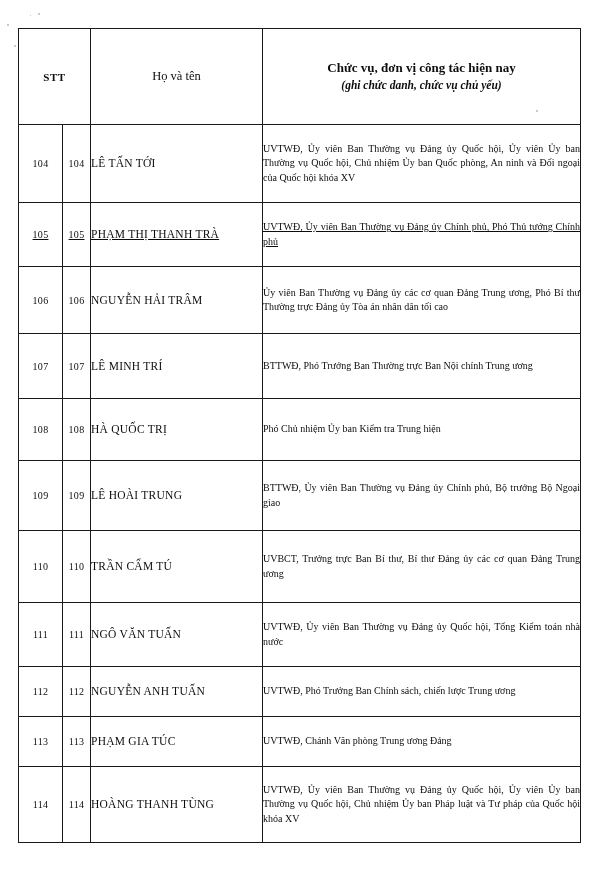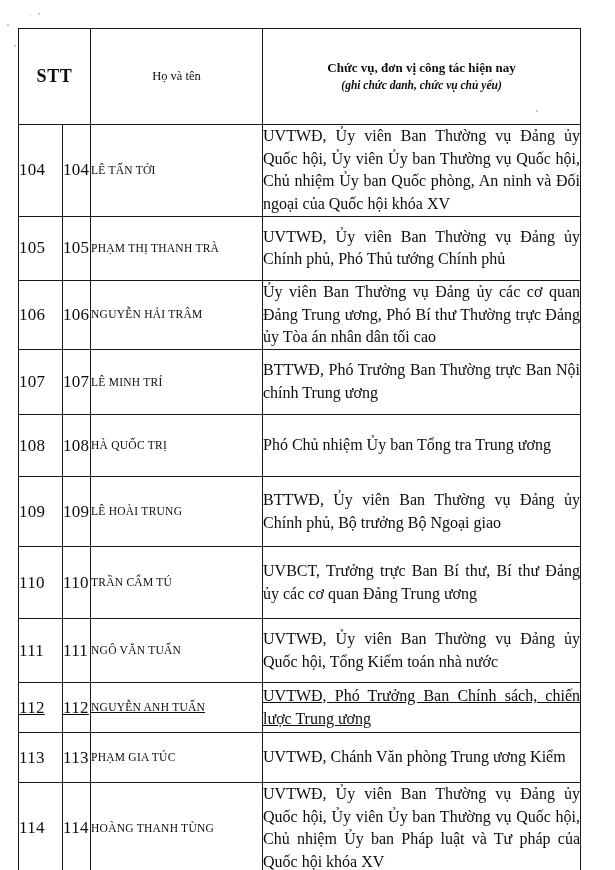--- a/index.html
+++ b/index.html
@@ -54,21 +54,21 @@
   col.c-idx-a { width: 44px; }
   col.c-idx-b { width: 28px; }
   col.c-name  { width: 172px; }
   col.c-pos   { width: 318px; }
 
   
   thead th.h-stt {
     height: 95px;
     text-align: center;
     font-weight: bold;
-    font-size: 18px;
+    font-size: 11px;
     letter-spacing: 0.6px;
   }
   thead th.h-name {
     text-align: center;
     font-weight: normal;
     font-size: 12.5px;
   }
   thead th.h-pos {
     text-align: center;
     font-weight: bold;
@@ -85,33 +85,33 @@
     display: block;
     font-style: italic;
     font-weight: bold;
     font-size: 11.5px;
     line-height: 1.35;
     margin-top: 1px;
   }
 
   
   td.idx {
-    text-align: left;
-    font-size: 17px;
+    text-align: center;
+    font-size: 10px;
     letter-spacing: 0.3px;
   }
   td.name {
     padding: 0 5px 0 6px;
     font-size: 11.5px;
     letter-spacing: 0.25px;
     line-height: 1.3;
   }
   td.pos {
     padding: 3px 7px 3px 7px;
-    font-size: 16px;
+    font-size: 10px;
     line-height: 1.42;
     text-align: justify;
     text-justify: inter-word;
     hyphens: none;
   }
   td.pos span {
     display: block;
   }
 </style>
 </head>
@@ -147,21 +147,21 @@
 
         <tr style="height:78px;">
           <td class="idx">104</td>
           <td class="idx">104</td>
           <td class="name">LÊ TẤN TỚI</td>
           <td class="pos">
               <span>UVTWĐ, Ủy viên Ban Thường vụ Đảng ủy Quốc hội, Ủy viên Ủy ban Thường vụ Quốc hội, Chủ nhiệm Ủy ban Quốc phòng, An ninh và Đối ngoại của Quốc hội khóa XV</span>
             </td>
         </tr>
 
-        <tr style="height:64px;">
+        <tr style="height:64px;text-decoration:underline;">
           <td class="idx">105</td>
           <td class="idx">105</td>
           <td class="name">PHẠM THỊ THANH TRÀ</td>
           <td class="pos">
               <span>UVTWĐ, Ủy viên Ban Thường vụ Đảng ủy Chính phủ, Phó Thủ tướng Chính phủ</span>
             </td>
         </tr>
 
         <tr style="height:67px;">
           <td class="idx">106</td>
@@ -179,21 +179,21 @@
           <td class="pos">
               <span>BTTWĐ, Phó Trưởng Ban Thường trực Ban Nội chính Trung ương</span>
             </td>
         </tr>
 
         <tr style="height:62px;">
           <td class="idx">108</td>
           <td class="idx">108</td>
           <td class="name">HÀ QUỐC TRỊ</td>
           <td class="pos">
-              <span>Phó Chủ nhiệm Ủy ban Tổng tra Trung ương</span>
+              <span>Phó Chủ nhiệm Ủy ban Kiểm tra Trung hiện</span>
             </td>
         </tr>
 
         <tr style="height:70px;margin-top:29px;">
           <td class="idx">109</td>
           <td class="idx">109</td>
           <td class="name">LÊ HOÀI TRUNG</td>
           <td class="pos">
               <span>BTTWĐ, Ủy viên Ban Thường vụ Đảng ủy Chính phủ, Bộ trưởng Bộ Ngoại giao</span>
             </td>
@@ -210,35 +210,35 @@
 
         <tr style="height:64px;">
           <td class="idx">111</td>
           <td class="idx">111</td>
           <td class="name">NGÔ VĂN TUẤN</td>
           <td class="pos">
               <span>UVTWĐ, Ủy viên Ban Thường vụ Đảng ủy Quốc hội, Tổng Kiểm toán nhà nước</span>
             </td>
         </tr>
 
-        <tr style="height:50px;text-decoration:underline;">
+        <tr style="height:50px;">
           <td class="idx">112</td>
           <td class="idx">112</td>
           <td class="name">NGUYỄN ANH TUẤN</td>
           <td class="pos">
               <span>UVTWĐ, Phó Trưởng Ban Chính sách, chiến lược Trung ương</span>
             </td>
         </tr>
 
         <tr style="height:50px;">
           <td class="idx">113</td>
           <td class="idx">113</td>
           <td class="name">PHẠM GIA TÚC</td>
           <td class="pos">
-              <span>UVTWĐ, Chánh Văn phòng Trung ương Kiểm</span>
+              <span>UVTWĐ, Chánh Văn phòng Trung ương Đảng</span>
             </td>
         </tr>
 
         <tr style="height:76px;">
           <td class="idx">114</td>
           <td class="idx">114</td>
           <td class="name">HOÀNG THANH TÙNG</td>
           <td class="pos">
               <span>UVTWĐ, Ủy viên Ban Thường vụ Đảng ủy Quốc hội, Ủy viên Ủy ban Thường vụ Quốc hội, Chủ nhiệm Ủy ban Pháp luật và Tư pháp của Quốc hội khóa XV</span>
             </td>

